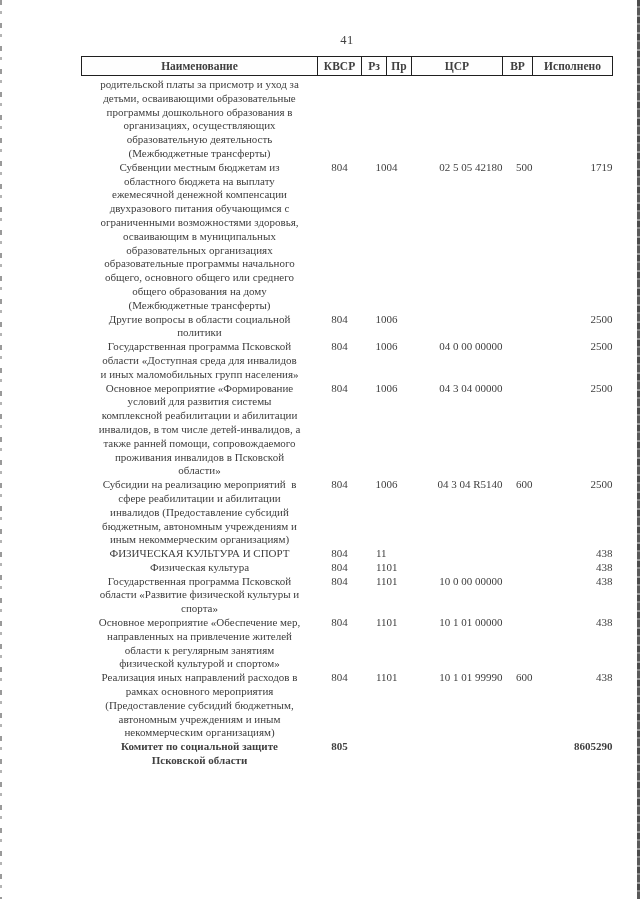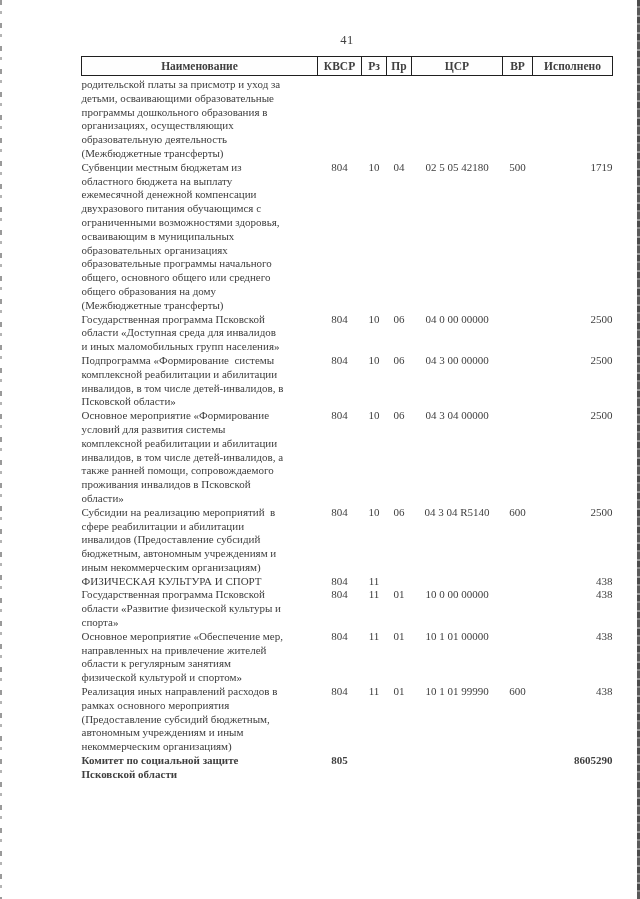--- a/index.html
+++ b/index.html
@@ -49,26 +49,26 @@
     margin-top: 35px;
   }
   table.budget td {
     padding: 0;
     vertical-align: top;
     font-size: 11px;
     line-height: 13.8px;
     border: none;
   }
   tbody tr:first-child td { padding-top: 2px; }
-  td.c-name  { white-space: pre; padding-left: 11px; text-align: left; }
+  td.c-name  { white-space: pre; padding-left: 11px; text-align: center; }
   td.c-kvsr  { text-align: center; }
-  td.c-rz    { text-align: center; }
-  td.c-pr    { text-align: center; }
-  td.c-csr   { text-align: center; padding-left: 6px; white-space: pre; }
-  td.c-vr    { text-align: center; padding-left: 3px; }
+  td.c-rz    { text-align: right; }
+  td.c-pr    { }
+  td.c-csr   { text-align: right; padding-left: 6px; white-space: pre; }
+  td.c-vr    { text-align: right; padding-left: 3px; }
   td.c-amt   { text-align: right; padding-right: 9px; }
   tr.bold-row td { font-weight: bold; margin-left: 44px; }
 </style>
 </head>
 <body>
 
 <div class="page">
   <div class="scan-edge-left"></div>
   <div class="scan-edge-right"></div>
 
@@ -123,39 +123,37 @@
 общего образования на дому
 (Межбюджетные трансферты)</td>
         <td class="c-kvsr">804</td>
         <td class="c-rz">10</td>
         <td class="c-pr">04</td>
         <td class="c-csr">02 5 05 42180</td>
         <td class="c-vr">500</td>
         <td class="c-amt">1719</td>
       </tr>
       <tr>
+        <td class="c-name">Другие вопросы в области социальной
+политики</td>
+        <td class="c-kvsr">804</td>
+        <td class="c-rz">10</td>
+        <td class="c-pr">06</td>
+        <td class="c-csr"></td>
+        <td class="c-vr"></td>
+        <td class="c-amt">2500</td>
+      </tr>
+      <tr>
         <td class="c-name">Государственная программа Псковской
 области «Доступная среда для инвалидов
 и иных маломобильных групп населения»</td>
         <td class="c-kvsr">804</td>
         <td class="c-rz">10</td>
         <td class="c-pr">06</td>
         <td class="c-csr">04 0 00 00000</td>
-        <td class="c-vr"></td>
-        <td class="c-amt">2500</td>
-      </tr>
-      <tr>
-        <td class="c-name">Подпрограмма «Формирование  системы
-комплексной реабилитации и абилитации
-инвалидов, в том числе детей-инвалидов, в
-Псковской области»</td>
-        <td class="c-kvsr">804</td>
-        <td class="c-rz">10</td>
-        <td class="c-pr">06</td>
-        <td class="c-csr">04 3 00 00000</td>
         <td class="c-vr"></td>
         <td class="c-amt">2500</td>
       </tr>
       <tr>
         <td class="c-name">Основное мероприятие «Формирование
 условий для развития системы
 комплексной реабилитации и абилитации
 инвалидов, в том числе детей-инвалидов, а
 также ранней помощи, сопровождаемого
 проживания инвалидов в Псковской
@@ -183,20 +181,29 @@
       <tr>
         <td class="c-name">ФИЗИЧЕСКАЯ КУЛЬТУРА И СПОРТ</td>
         <td class="c-kvsr">804</td>
         <td class="c-rz">11</td>
         <td class="c-pr"></td>
         <td class="c-csr"></td>
         <td class="c-vr"></td>
         <td class="c-amt">438</td>
       </tr>
       <tr>
+        <td class="c-name">Физическая культура</td>
+        <td class="c-kvsr">804</td>
+        <td class="c-rz">11</td>
+        <td class="c-pr">01</td>
+        <td class="c-csr"></td>
+        <td class="c-vr"></td>
+        <td class="c-amt">438</td>
+      </tr>
+      <tr>
         <td class="c-name">Государственная программа Псковской
 области «Развитие физической культуры и
 спорта»</td>
         <td class="c-kvsr">804</td>
         <td class="c-rz">11</td>
         <td class="c-pr">01</td>
         <td class="c-csr">10 0 00 00000</td>
         <td class="c-vr"></td>
         <td class="c-amt">438</td>
       </tr>

